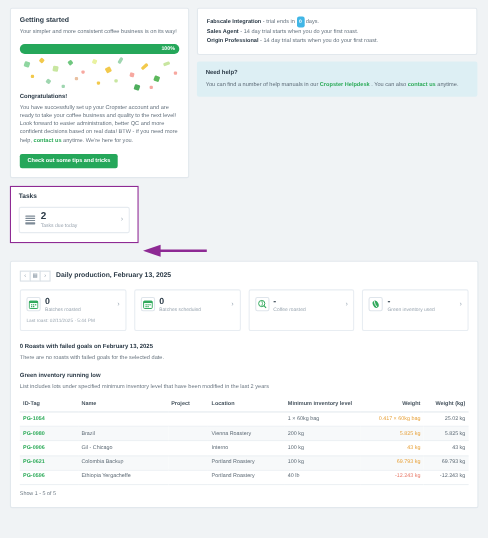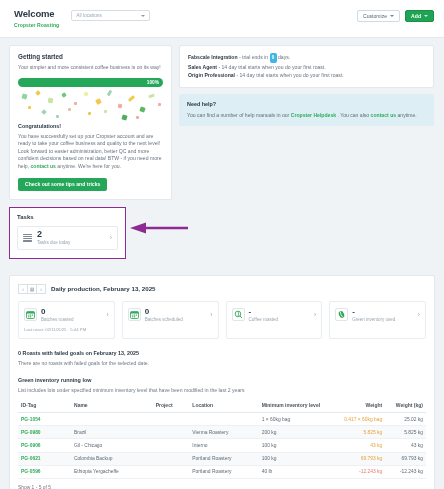--- a/index.html
+++ b/index.html
@@ -173,40 +173,20 @@
   .ta-r { text-align: right; }
   .warn { color: #e8a33d; }
   .neg { color: #e87b6b; }
   .tbl-foot { font-size: 4.9px; color: #6c7883; margin-top: 6px; }
 </style>
 </head>
 <body>
 
 <div class="page">
 
-  <div class="header">
-    <div class="welcome-block">
-      <div class="welcome-title">Welcome</div>
-      <div class="welcome-sub">Cropster Roasting</div>
-    </div>
-    <div class="loc-select">
-      <span>All locations</span>
-      <span class="caret"></span>
-    </div>
-    <div class="header-right">
-      <div class="btn btn-default">
-        <span>Customize</span>
-        <span class="cc"></span>
-      </div>
-      <div class="btn btn-primary">
-        <span>Add</span>
-        <span class="cc"></span>
-      </div>
-    </div>
-  </div>
 
   <div class="body-area">
     <div class="cards-row">
 
       <div class="col-left">
         <div class="card card-pad">
           <div class="card-title">Getting started</div>
           <div class="card-text">Your simpler and more consistent coffee business is on its way!</div>
 
           <div class="progress-wrap">

